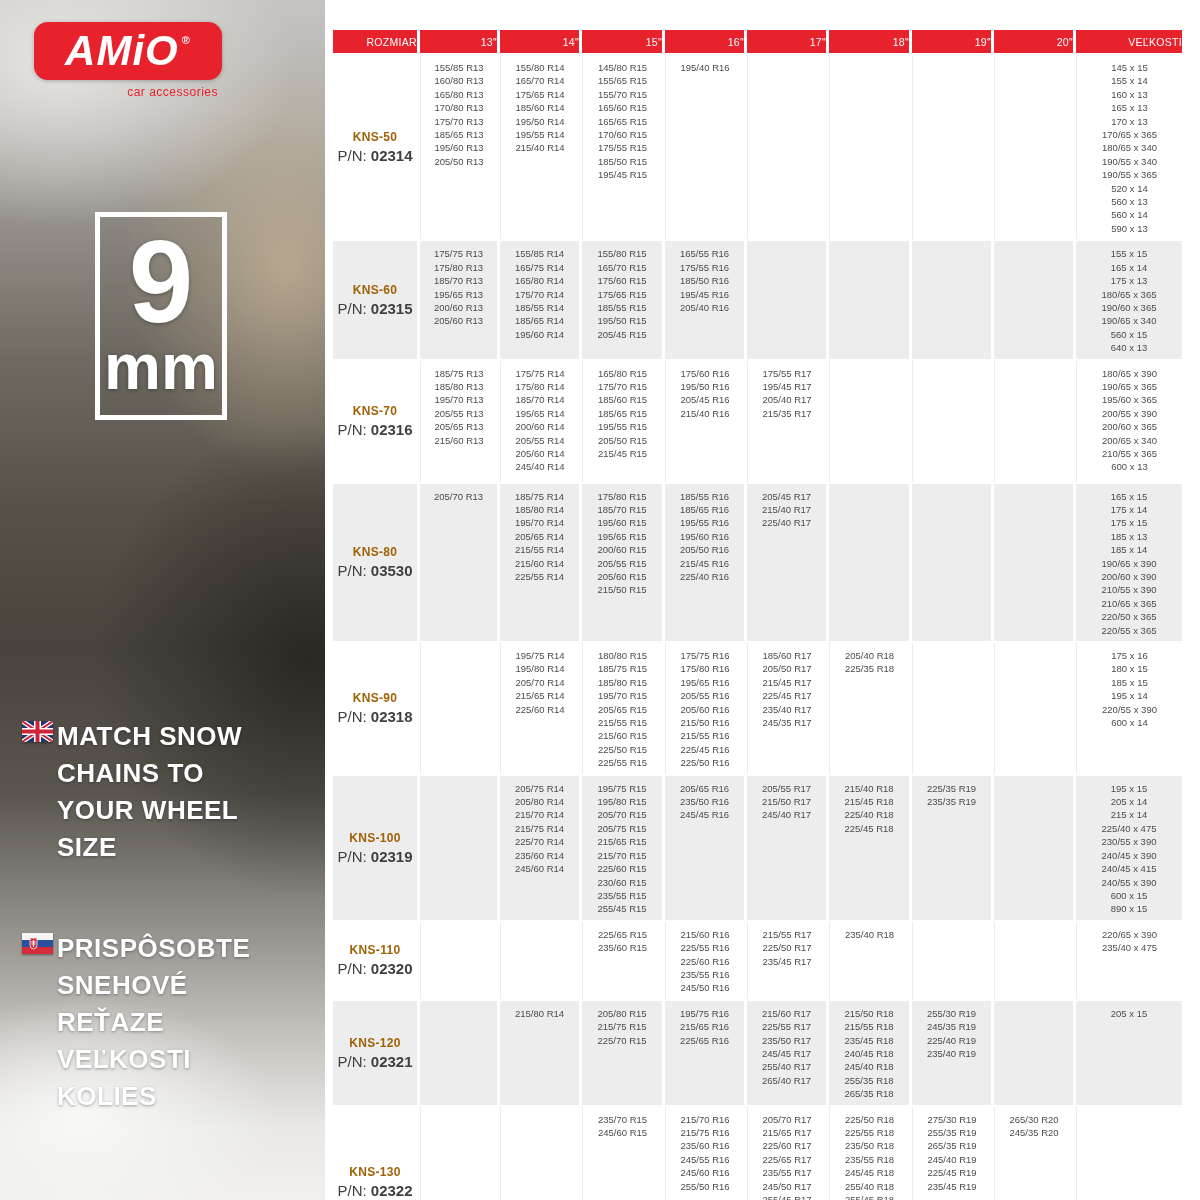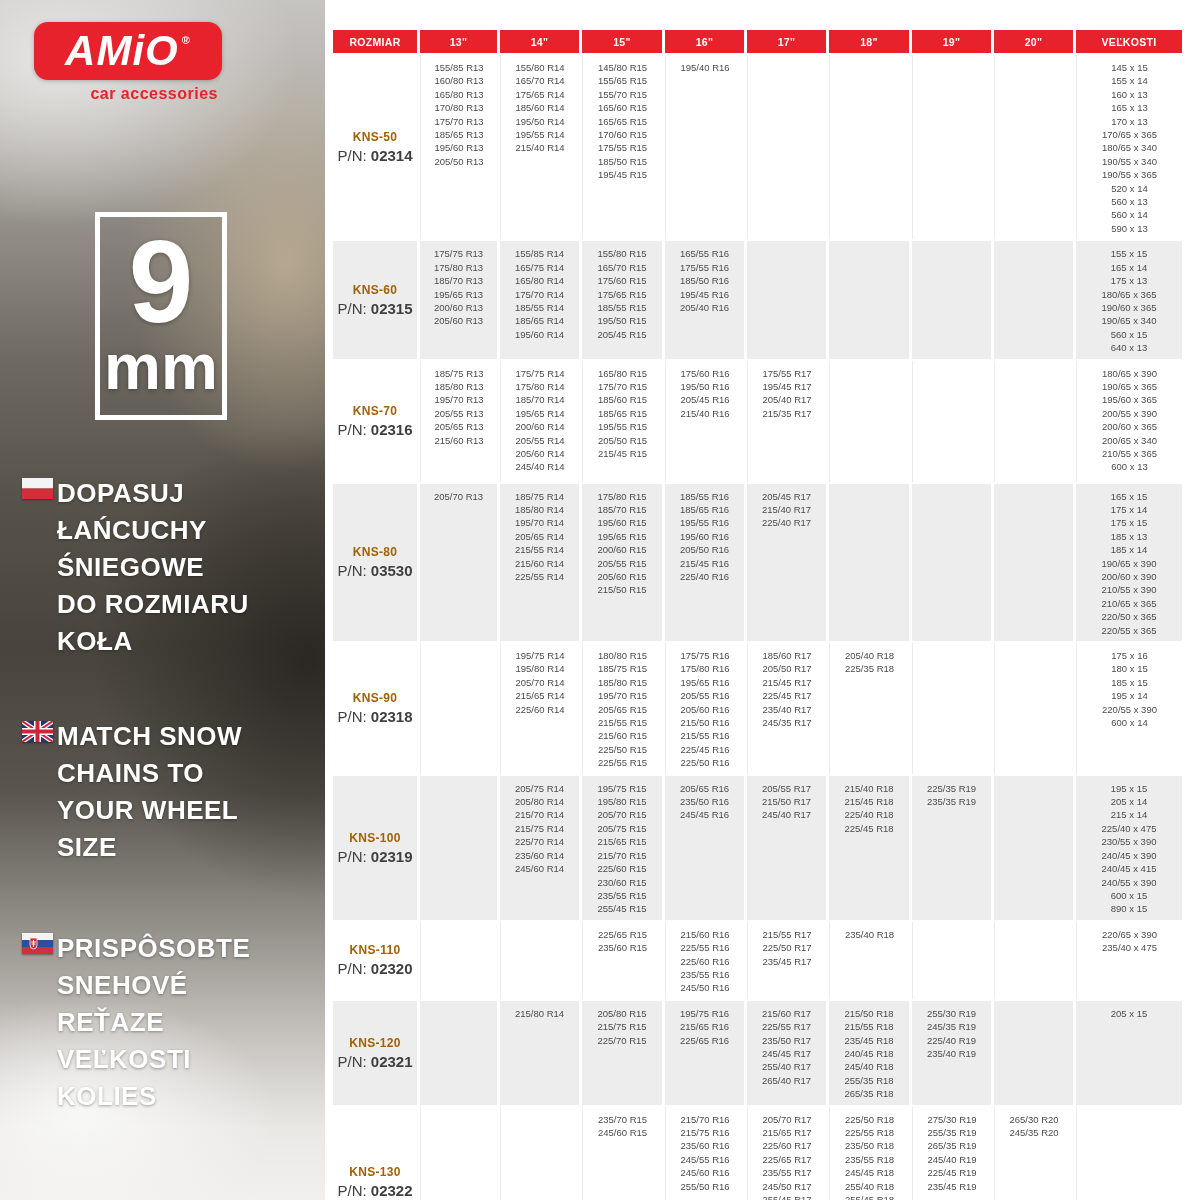--- a/index.html
+++ b/index.html
@@ -29,21 +29,21 @@
     background:#e8222c; color:#fff;
     border-radius:14px;
     width:188px; height:58px;
     display:flex; align-items:center; justify-content:center;
     font-size:42px; font-weight:bold; font-style:italic;
     letter-spacing:1px;
     box-shadow:0 1px 4px rgba(0,0,0,0.25);
   }
   .logo-box sup { font-size:11px; font-style:normal; margin-left:3px; margin-top:-22px; }
   .brand-tagline {
-    color:#e8222c; font-weight:bold; font-size:16px;
+    color:#e8222c; font-weight:normal; font-size:12px;
     text-align:right; margin-top:5px; padding-right:4px;
     letter-spacing:0.5px;
   }
 
   
   .mm-badge {
     position:absolute; left:95px; top:212px;
     width:132px; height:208px;
     border:5px solid #ffffff;
     background:rgba(95,90,82,0.18);
@@ -71,22 +71,22 @@
   }
 
   
   .table-wrap { position:absolute; left:330px; top:28px; width:855px; }
   table.size-chart {
     width:855px; table-layout:fixed;
     border-collapse:separate; border-spacing:3px 2px;
   }
   thead th {
     background:#e8222c; color:#ffffff;
-    font-size:10.5px; font-weight:bold;
-    height:23px; text-align:center; vertical-align:middle;
+    font-size:10.5px; font-weight:normal;
+    height:23px; text-align:right; vertical-align:middle;
     letter-spacing:0.3px;
   }
   tbody td { vertical-align:top; }
   tbody tr.shade td { background:#ededed; }
   tbody tr.white td + td { border-left:1px solid #ececec; }
   td.model-cell {
     vertical-align:middle; text-align:center;
   }
   .model-name { font-size:12px; font-weight:bold; color:#a16207; letter-spacing:0.3px; }
   .model-pn   { font-size:15px; color:#3f3f3f; margin-top:3px; }
@@ -108,33 +108,20 @@
         <sup>®</sup>
     </div>
     <div class="brand-tagline">car accessories</div>
   </div>
 
   <div class="mm-badge">
     <div class="mm-value">9</div>
     <div class="mm-unit">mm</div>
   </div>
 
-  <div class="lang-block" style="top:475px">
-    <span class="flag">
-      <svg viewBox="0 0 31 21" preserveAspectRatio="none">
-        <rect width="31" height="10.5" fill="#f4f4f4"></rect>
-        <rect y="10.5" width="31" height="10.5" fill="#d42e3a"></rect>
-      </svg>
-    </span>
-    <div class="lang-text">DOPASUJ
-ŁAŃCUCHY
-ŚNIEGOWE
-DO ROZMIARU
-KOŁA</div>
-  </div>
 
   <div class="lang-block" style="top:930px">
     <span class="flag">
       <svg viewBox="0 0 31 21" preserveAspectRatio="none">
         <rect width="31" height="7" fill="#f4f4f4"></rect>
         <rect y="7" width="31" height="7" fill="#2a4fa0"></rect>
         <rect y="14" width="31" height="7" fill="#d42e3a"></rect>
         <path d="M8,5 h7 v7 a3.5,4 0 0 1 -3.5,4 a3.5,4 0 0 1 -3.5,-4 z" fill="#d42e3a" stroke="#f4f4f4" stroke-width="0.8"></path>
         <path d="M11.5,7 v7 M9.3,9 h4.4 M9.6,11 h3.8" stroke="#f4f4f4" stroke-width="1.1"></path>
       </svg>

